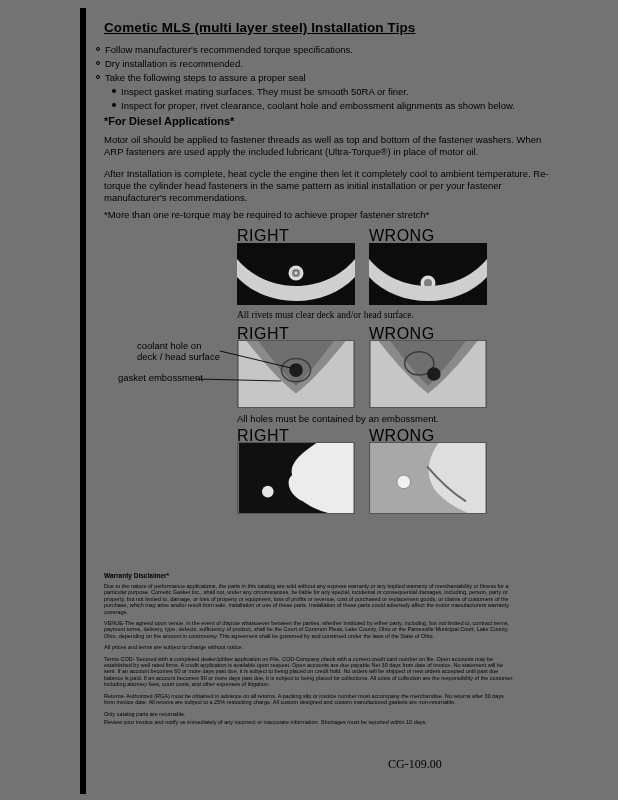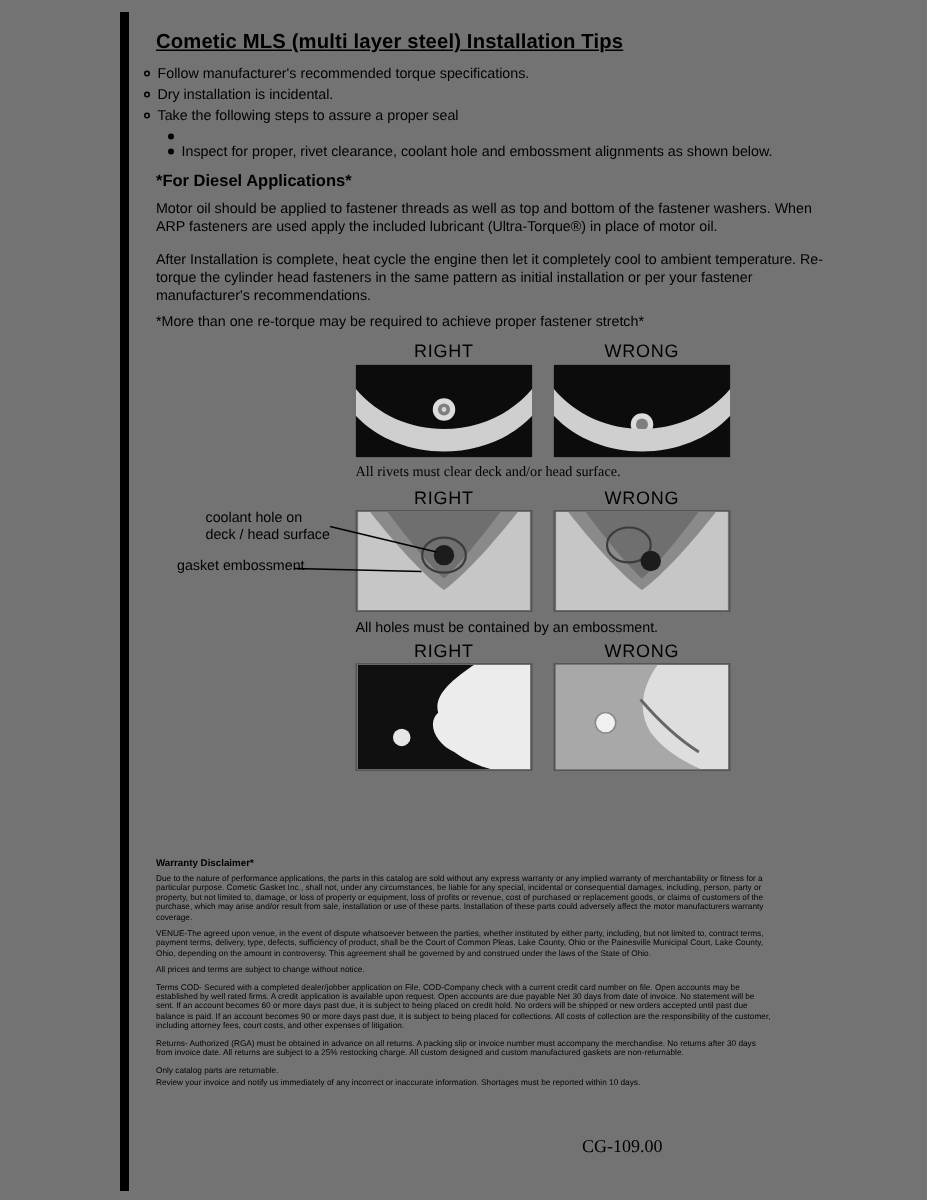--- a/index.html
+++ b/index.html
@@ -26,21 +26,21 @@
   .marker-o { width:4px; height:4px; border:1px solid #000; border-radius:50%; margin:3px 5px 0 0; flex:none; }
   .marker-dot { width:4px; height:4px; background:#000; border-radius:50%; margin:3px 5px 0 0; flex:none; }
   .sub-tips { margin-left:16px; margin-top:2.5px; }
 
   .diesel-heading { position:absolute; left:104px; top:115px; font-size:11px; font-weight:bold; }
   .body-para { position:absolute; left:104px; width:455px; font-size:9.5px; line-height:12px; }
   .p1 { top:134px; }
   .p2 { top:168px; }
   .note { top:209px; }
 
-  .fig-label { position:absolute; width:118px; text-align:center; font-size:12px; letter-spacing:0.5px; }
+  .fig-label { position:absolute; width:118px; text-align:left; font-size:16px; letter-spacing:0.5px; }
   .img { position:absolute; width:118px; overflow:hidden; line-height:0; }
   .img svg { display:block; width:100%; height:100%; }
   .bordered { border:1px solid #555; }
   .caption { position:absolute; font-size:9.5px; line-height:11px; }
 
   .r1-left  { left:237px; top:243px; height:62px; }
   .r1-right { left:369px; top:243px; height:62px; }
   .r2-left  { left:237px; top:340px; height:68px; }
   .r2-right { left:369px; top:340px; height:68px; }
   .r3-left  { left:237px; top:442px; height:72px; }
@@ -74,29 +74,30 @@
 
   <h1 class="title">Cometic MLS (multi layer steel) Installation Tips</h1>
 
   <div class="tips">
     <div class="tip">
       <span class="marker-o"></span>
       <span>Follow manufacturer's recommended torque specifications.</span>
     </div>
     <div class="tip">
       <span class="marker-o"></span>
-      <span>Dry installation is incidental.</span>
+      <span>Dry installation is recommended.</span>
     </div>
     <div class="tip">
       <span class="marker-o"></span>
       <span>Take the following steps to assure a proper seal</span>
     </div>
     <div class="sub-tips">
       <div class="tip">
         <span class="marker-dot"></span>
+        <span>Inspect gasket mating surfaces.  They must be smooth 50RA or finer.</span>
       </div>
       <div class="tip">
         <span class="marker-dot"></span>
         <span>Inspect for proper, rivet clearance, coolant hole and embossment alignments as shown below.</span>
       </div>
     </div>
   </div>
 
   <h2 class="diesel-heading">*For Diesel Applications*</h2>
   <p class="body-para p2">After Installation is complete, heat cycle the engine then let it completely cool to ambient temperature. Re-torque the cylinder head fasteners in the same pattern as initial installation or per your fastener manufacturer's recommendations.</p>

